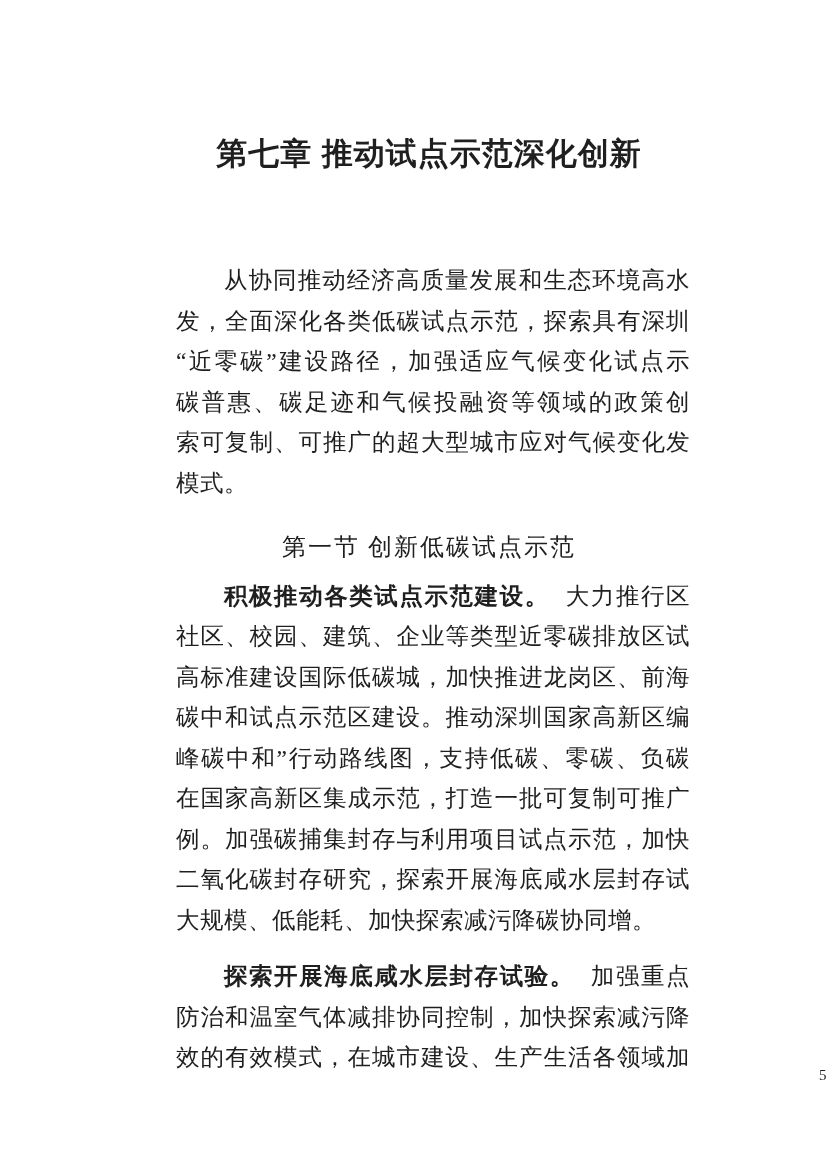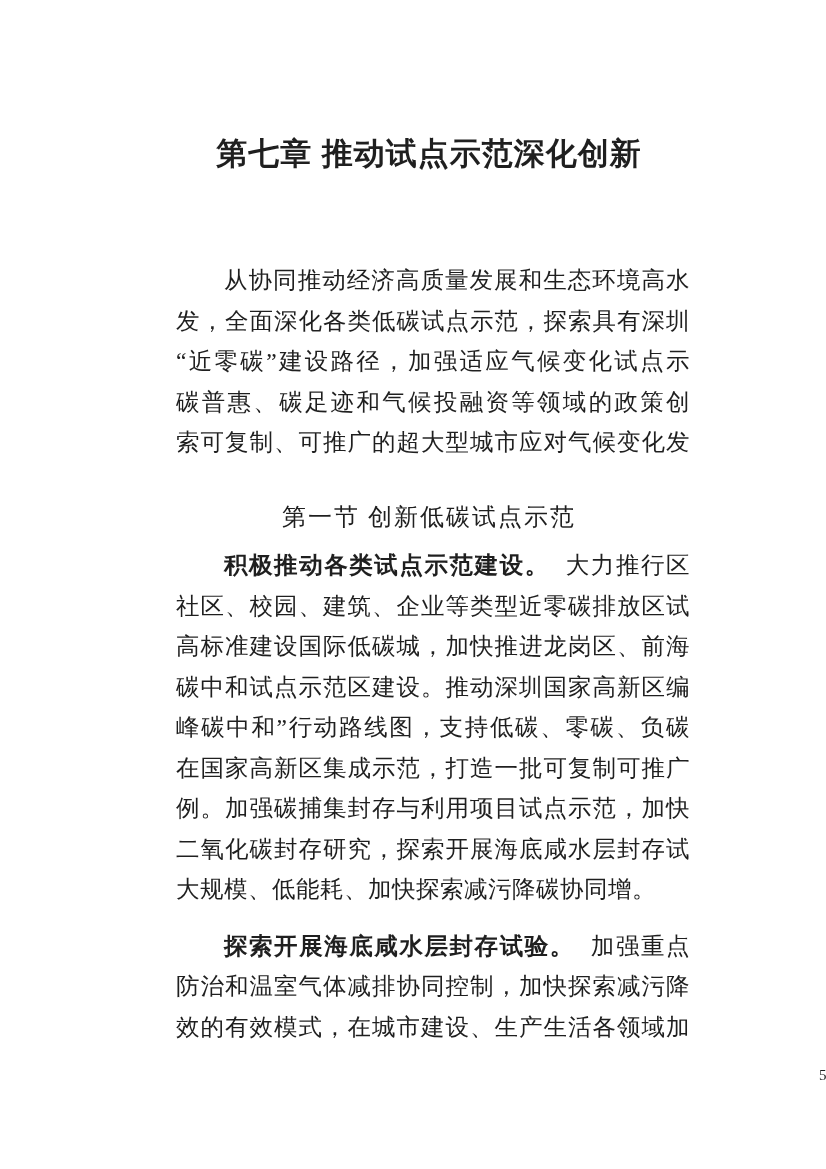--- a/index.html
+++ b/index.html
@@ -37,21 +37,21 @@
     letter-spacing: 0.5px;
     overflow: hidden;
   }
   .line.full {
     text-align: justify;
     text-align-last: justify;
     text-justify: inter-ideograph;
   }
   .line.indent { text-indent: 48px; }
   .section-heading {
-    margin-top: 26px;
+    margin-top: 16px;
     font-size: 24px;
     line-height: 40.5px;
     height: 40.5px;
     text-align: center;
     letter-spacing: 2px;
     white-space: nowrap;
   }
   .seg.bold {
     font-weight: 700;
     font-family: Liberation Mono, monospace;
@@ -71,20 +71,21 @@
 <div class="page">
   <div class="text-column">
     <div class="chapter-title">第七章 推动试点示范深化创新</div>
     <div class="document-body">
         <div class="paragraph">
           <div class="line full indent"><span class="seg">从协同推动经济高质量发展和生态环境高水平保护出</span></div>
           <div class="line full"><span class="seg">发，全面深化各类低碳试点示范，探索具有深圳特色的</span></div>
           <div class="line full"><span class="seg">“近零碳”建设路径，加强适应气候变化试点示范，强化</span></div>
           <div class="line full"><span class="seg">碳普惠、碳足迹和气候投融资等领域的政策创新，积极探</span></div>
           <div class="line full"><span class="seg">索可复制、可推广的超大型城市应对气候变化发展经验与</span></div>
+          <div class="line"><span class="seg">模式。</span></div>
         </div>
         <div class="section-heading">第一节 创新低碳试点示范</div>
         <div class="paragraph">
           <div class="line full indent"><span class="seg bold">积极推动各类试点示范建设。</span><span class="seg">大力推行区域、园区、</span></div>
           <div class="line full"><span class="seg">社区、校园、建筑、企业等类型近零碳排放区试点建设，</span></div>
           <div class="line full"><span class="seg">高标准建设国际低碳城，加快推进龙岗区、前海合作区等</span></div>
           <div class="line full"><span class="seg">碳中和试点示范区建设。推动深圳国家高新区编制“碳达</span></div>
           <div class="line full"><span class="seg">峰碳中和”行动路线图，支持低碳、零碳、负碳技术优先</span></div>
           <div class="line full"><span class="seg">在国家高新区集成示范，打造一批可复制可推广的典型案</span></div>
           <div class="line full"><span class="seg">例。加强碳捕集封存与利用项目试点示范，加快推动海上</span></div>

